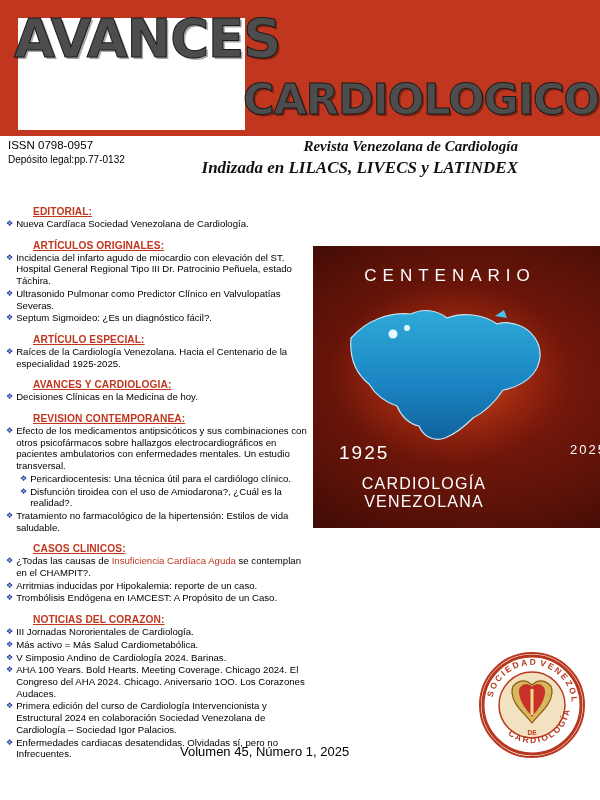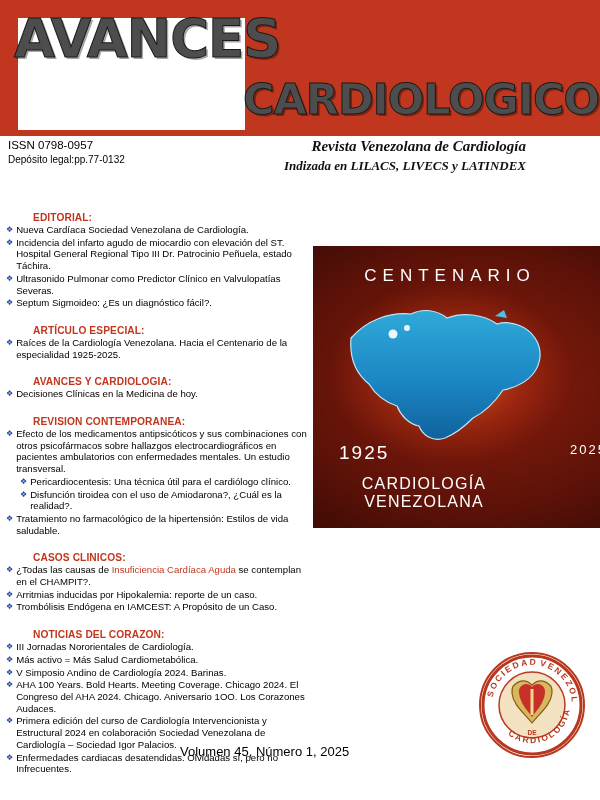--- a/index.html
+++ b/index.html
@@ -13,21 +13,20 @@
     font-family: "Liberation Sans", sans-serif;
     overflow: hidden;
     position: relative;
   }
 
   
   .masthead {
     position: relative;
     width: 534px;
     height: 185px;
-    padding-left: 8px;
   }
   .band-red-top {
     position: absolute;
     left: 0;
     top: 0;
     width: 600px;
     height: 18px;
     background: #c1361e;
   }
   .band-red-left {
@@ -90,21 +89,21 @@
     font-size: 15px;
     color: #111;
   }
   .subtitle-2 {
     position: absolute;
     right: 16px;
     top: 158px;
     font-family: "Liberation Serif", serif;
     font-style: italic;
     font-weight: bold;
-    font-size: 13px;
+    font-size: 17px;
     color: #111;
   }
   .issn {
     position: absolute;
     left: 8px;
     top: 139px;
     font-size: 11.5px;
     color: #000;
   }
   .deposito {
@@ -126,21 +125,22 @@
   .toc {
     position: absolute;
     left: 6px;
     top: 0;
     width: 302px;
   }
   .sec-head {
     color: #c1361e;
     font-weight: bold;
     font-size: 10.2px;
-    margin: 16px 0 1px 0;
+    text-decoration: underline;
+    margin: 10px 0 1px 0;
     letter-spacing: 0.1px;
     padding-left: 27px;
   }
   .entry {
     display: flex;
     align-items: flex-start;
     margin: 0 0 1px 0;
     font-size: 9.6px;
     color: #000;
     line-height: 1.22;
@@ -269,20 +269,21 @@
 </div>
 
 <div class="content">
 
   <div class="toc" id="toc">
       <div class="sec-head">EDITORIAL:</div>
       <div class="entry">
         <span class="bullet">❖</span>
         <span class="entry-text">Nueva Cardíaca Sociedad Venezolana de Cardiología.</span>
       </div>
+      <div class="sec-head">ARTÍCULOS ORIGINALES:</div>
       <div class="entry">
         <span class="bullet">❖</span>
         <span class="entry-text">Incidencia del infarto agudo de miocardio con elevación del ST. Hospital General Regional Tipo III Dr. Patrocinio Peñuela, estado Táchira.</span>
       </div>
       <div class="entry">
         <span class="bullet">❖</span>
         <span class="entry-text">Ultrasonido Pulmonar como Predictor Clínico en Valvulopatías Severas.</span>
       </div>
       <div class="entry">
         <span class="bullet">❖</span>

